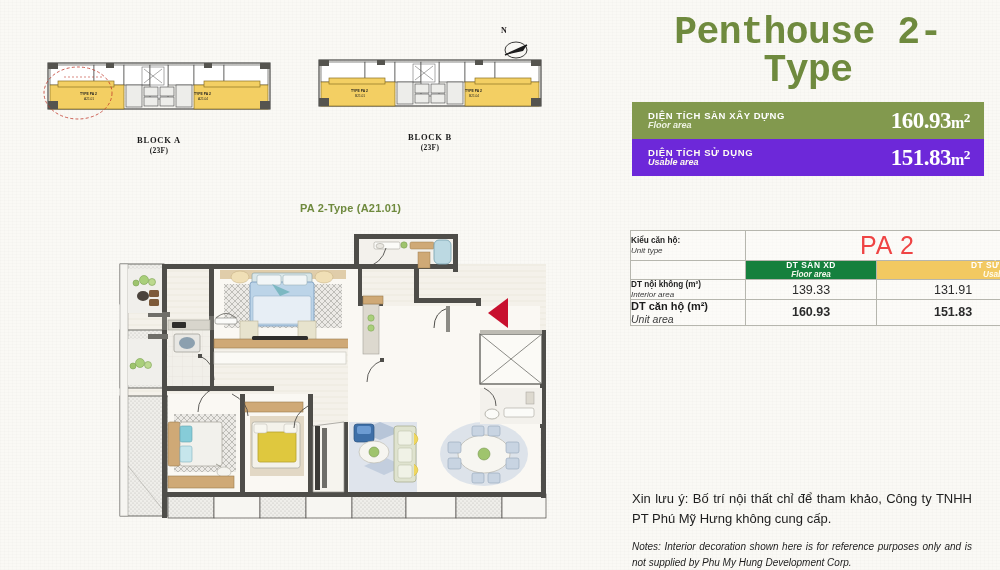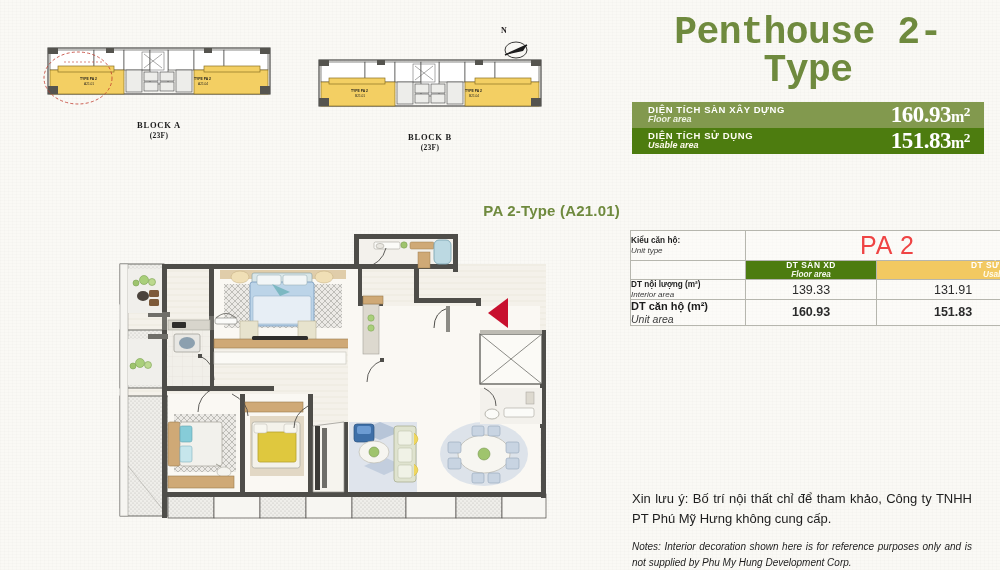--- a/index.html
+++ b/index.html
@@ -22,55 +22,55 @@
   
   #title-block{position:absolute;left:632px;top:14px;width:352px;}
   #main-title{
     font-family:Liberation Mono, monospace;
     font-weight:bold;font-size:38px;line-height:1;
     color:#6f8a3e;text-align:center;letter-spacing:-.5px;
     margin:0 0 12px 0;
   }
   .area-bar{
     display:flex;align-items:center;justify-content:space-between;
-    height:26px;padding:0 14px 0 16px;box-sizing:border-box;
+    height:37px;padding:0 14px 0 16px;box-sizing:border-box;
   }
   .area-bar.green{background:#82994e;}
-  .area-bar.amber{background:#4d7c0f;}
+  .area-bar.amber{background:#6d28d9;}
   .ab-left{line-height:1.05;}
   .ab-vi{font-size:9.5px;font-weight:bold;letter-spacing:.6px;color:#ffffff;}
   .amber .ab-vi{color:#fffdf4;}
   .ab-en{font-size:9px;font-style:italic;font-weight:bold;color:#eef3e2;}
   .amber .ab-en{color:#fffbee;}
   .ab-val{font-family:"Liberation Serif", serif;font-weight:bold;font-size:23px;color:#ffffff;letter-spacing:-.5px;}
   .ab-unit{font-size:16px;font-weight:bold;}
 
   
   .keyplan{position:absolute;}
-  #keyplan-a{left:34px;top:40px;width:250px;height:78px;}
+  #keyplan-a{left:34px;top:55px;width:250px;height:78px;}
   #keyplan-b{left:305px;top:52px;width:250px;height:78px;}
   .kp-canvas{position:absolute;inset:0;}
   .kp-caption{
     position:absolute;left:0;right:0;top:80px;text-align:center;
     font-family:"Liberation Serif", serif;font-size:8.5px;font-weight:bold;
     letter-spacing:.8px;line-height:1.25;color:#1a1a1a;
   }
   .kp-caption .flr{font-size:7.5px;letter-spacing:.3px;text-align:center;}
 
   
   #north-arrow{position:absolute;left:492px;top:26px;width:44px;height:40px;}
   #north-arrow .nlabel{
     position:absolute;left:9px;top:0px;font-family:"Liberation Serif",serif;
     font-size:8px;font-weight:bold;
   }
 
   
   #plan-title{
-    position:absolute;left:300px;top:202px;width:320px;text-align:right;
-    font-size:15px;font-weight:bold;color:#6f8a3e;letter-spacing:.2px;
+    position:absolute;left:300px;top:202px;width:320px;text-align:left;
+    font-size:11px;font-weight:bold;color:#6f8a3e;letter-spacing:.2px;
   }
 
   
   #floorplan{position:absolute;left:112px;top:226px;width:462px;height:312px;}
 
   
   #spec-table{
     position:absolute;left:630px;top:230px;width:400px;
     border:1px solid #9a9a94;border-collapse:collapse;
     background:rgba(255,255,255,.35);
@@ -81,21 +81,21 @@
   .lbl-en{font-size:8px;font-style:italic;color:#3a3a3a;}
   .lbl-cell.big .lbl-vi{font-size:11px;}
   .lbl-cell.big .lbl-en{font-size:10.5px;}
   .val-cell{text-align:center;font-size:10.5px;color:#1d1d1d;padding:5px 0;}
   .val-pa2{
     font-family:"Liberation Sans",sans-serif;font-weight:normal;
     font-size:25px;color:#ef4444;letter-spacing:1px;padding:5px 0;
   }
   .val-big{font-size:11.5px;font-weight:bold;}
   .val-num{font-size:12.5px;color:#2b2b2b;}
-  .hdr-green{background:#4d7c0f;text-align:center;padding:4px 0;line-height:1.1;}
+  .hdr-green{background:#15803d;text-align:center;padding:4px 0;line-height:1.1;}
   .hdr-amber{background:#f2c961;text-align:right;padding:4px 0;line-height:1.1;}
   .hdr-vi{font-size:8.4px;font-weight:bold;color:#fff;letter-spacing:.5px;}
   .hdr-en{font-size:8.2px;font-style:italic;font-weight:bold;color:#f4f7ea;}
   .hdr-amber .hdr-en{color:#fffbec;}
   .blank-cell{height:8px;}
 
   
   #notes{position:absolute;left:632px;top:489px;width:340px;}
   .note-vi{font-size:13px;line-height:1.55;color:#1d1d1d;margin:0 0 10px 0;text-align:justify;}
   .note-en{font-size:10px;line-height:1.55;color:#1d1d1d;font-style:italic;margin:0;text-align:justify;}
@@ -523,21 +523,21 @@
         <div class="hdr-vi">DT SÀN XD</div>
         <div class="hdr-en">Floor area</div>
       </td>
       <td class="hdr-amber">
         <div class="hdr-vi">DT SỬ DỤNG</div>
         <div class="hdr-en">Usable area</div>
       </td>
     </tr>
     <tr>
       <td class="lbl-cell">
-        <div class="lbl-vi">DT nội lượng (m²)</div>
+        <div class="lbl-vi">DT nội không (m²)</div>
         <div class="lbl-en">Interior area</div>
       </td>
       <td class="val-cell val-num">139.33</td>
       <td class="val-cell val-num">131.91</td>
     </tr>
     <tr>
       <td class="lbl-cell big">
         <div class="lbl-vi">DT căn hộ (m²)</div>
         <div class="lbl-en">Unit area</div>
       </td>

